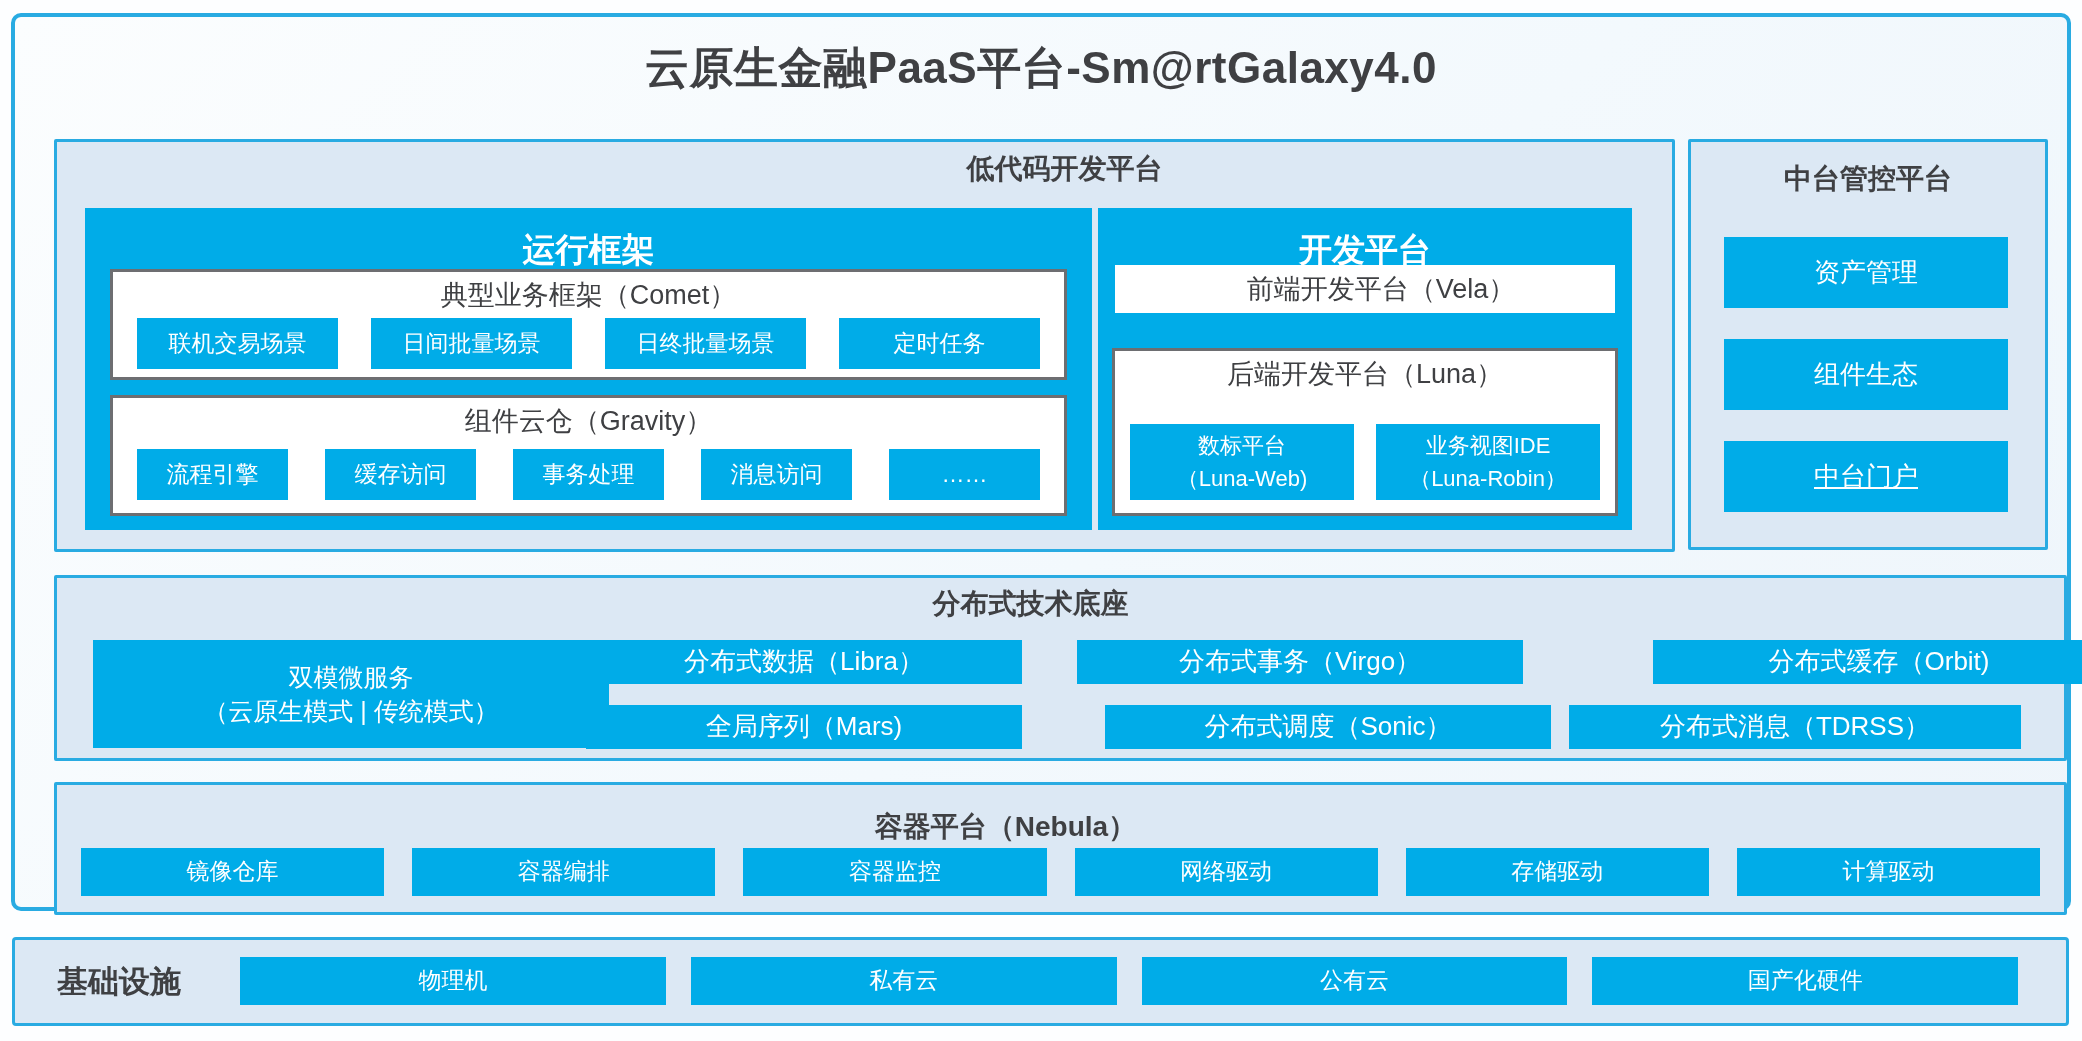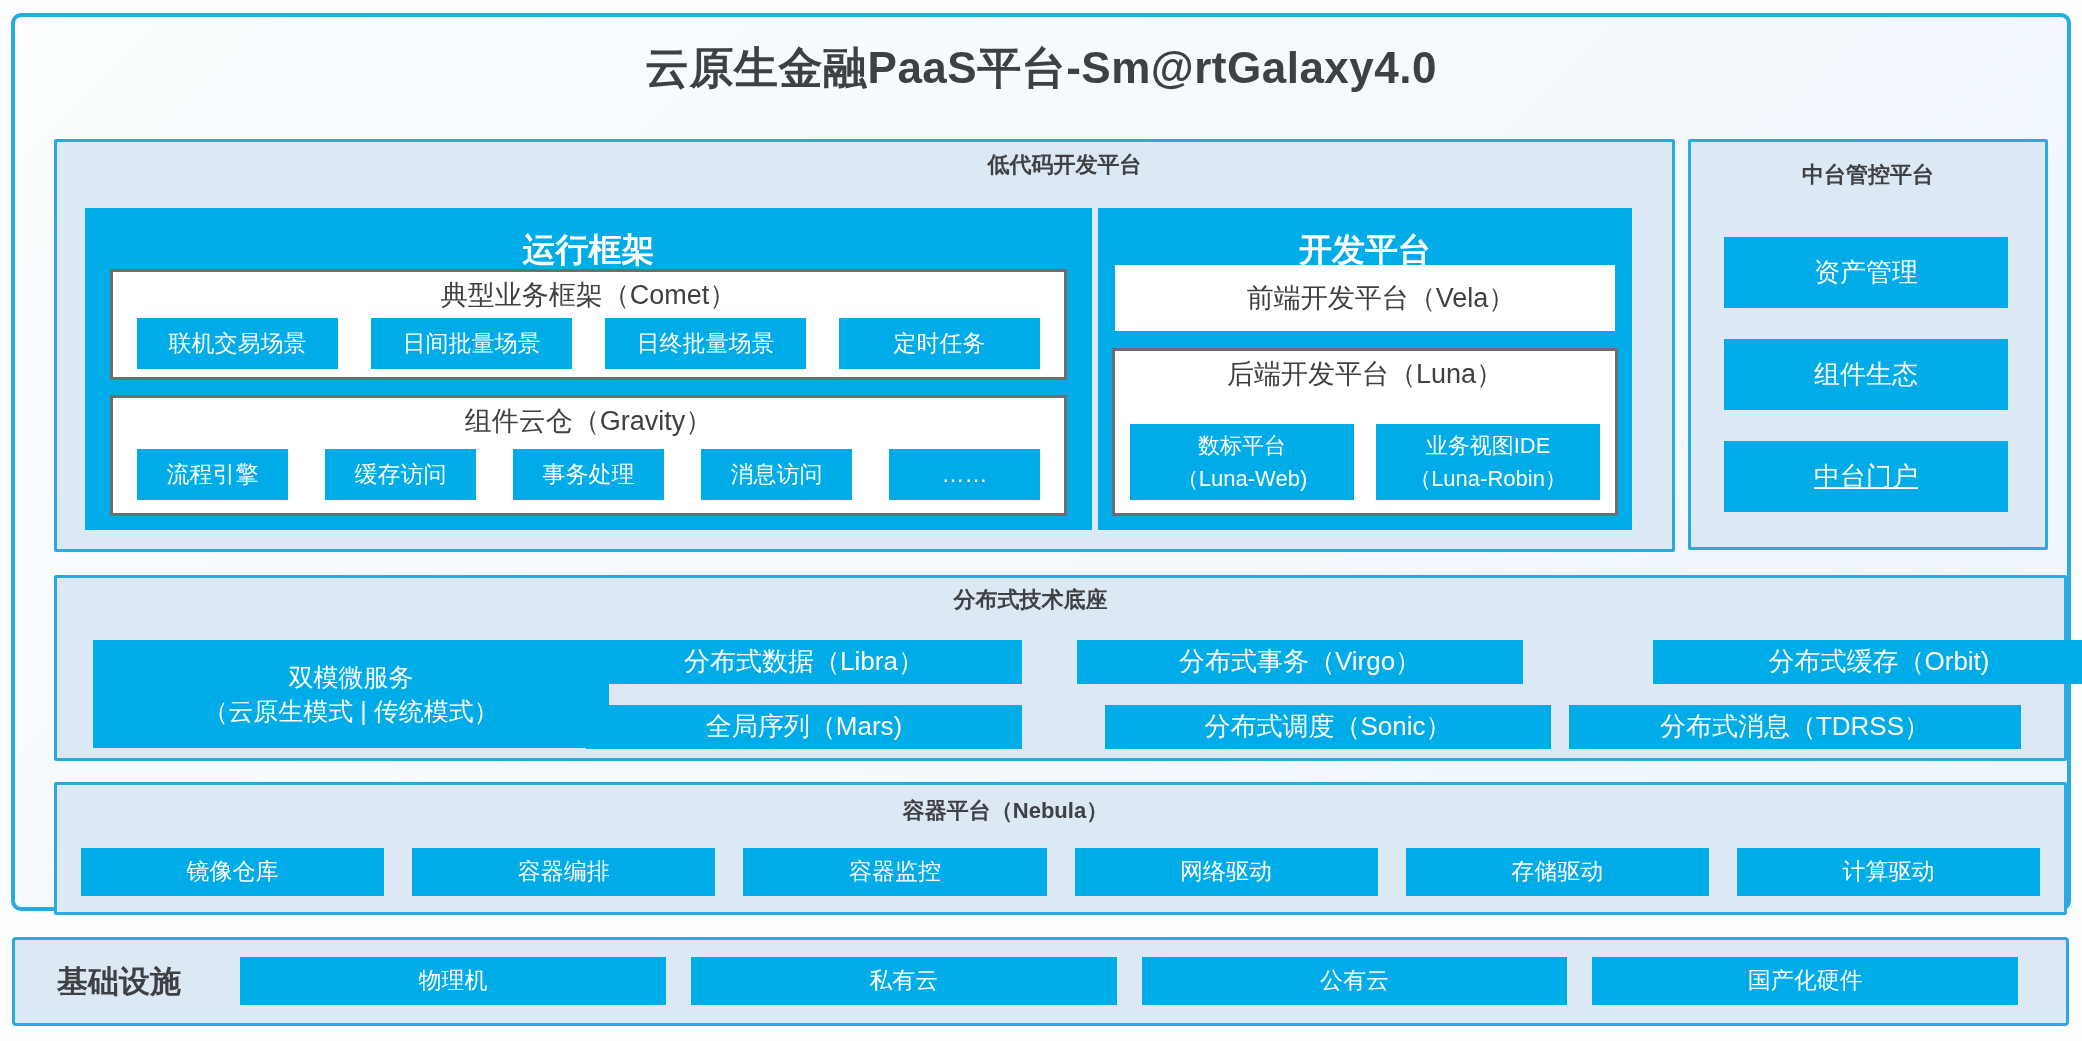--- a/index.html
+++ b/index.html
@@ -15,21 +15,21 @@
   #canvas{position:relative;width:2082px;height:1041px;background:#fdfeff;overflow:hidden;}
 
   
   #outer{position:absolute;left:11px;top:13px;width:2060px;height:898px;
          border:4px solid var(--border-blue);border-radius:10px;
          background:linear-gradient(135deg,#fbfdfe 0%,#f3f9fd 55%,#eef5fb 100%);}
   #main-title{position:absolute;left:0;right:0;top:22px;text-align:center;
               font-size:44px;font-weight:bold;color:var(--text);letter-spacing:.5px;}
 
   .panel{position:absolute;background:var(--panel-bg);border:3px solid var(--border-blue);border-radius:2px;}
-  .panel-title{font-size:22px;font-weight:bold;color:var(--text);text-align:center;}
+  .panel-title{font-size:28px;font-weight:bold;color:var(--text);text-align:center;}
 
   .bluebox{position:absolute;background:var(--blue);}
   .bluebox-title{text-align:center;color:#fff;font-size:33px;font-weight:bold;padding-top:20px;}
 
   .whitebox{position:absolute;background:#fff;}
   .whitebox.bordered{border:3px solid var(--gray);}
   .wb-title{text-align:center;font-size:27px;color:var(--text);margin-top:5px;}
 
   .chip{background:var(--blue);color:#fff;display:flex;align-items:center;justify-content:center;
         text-align:center;font-size:23px;line-height:1.3;}
@@ -40,21 +40,21 @@
   #lowcode-title{position:absolute;left:400px;right:0;top:8px;}
   #runtime{left:28px;top:66px;width:1007px;height:322px;}
   #comet{left:25px;top:61px;width:957px;height:111px;}
   #comet-chips{left:24px;right:24px;bottom:8px;height:51px;}
   #comet-chips .chip{width:201px;}
   #gravity{left:25px;top:187px;width:957px;height:121px;}
   #gravity-chips{left:24px;right:24px;bottom:13px;height:51px;}
   #gravity-chips .chip{width:151px;}
 
   #dev{left:1041px;top:66px;width:534px;height:322px;}
-  #vela{left:17px;top:57px;width:500px;height:66px;display:flex;align-items:center;justify-content:center;
+  #vela{left:17px;top:57px;width:500px;height:48px;display:flex;align-items:center;justify-content:center;
         font-size:27px;color:var(--text);padding-left:32px;}
   #luna{left:14px;top:140px;width:506px;height:168px;}
   #luna-chips{left:15px;right:15px;bottom:13px;height:76px;display:flex;gap:22px;}
   #luna-chips .chip{flex:1;flex-direction:column;font-size:22px;line-height:33px;}
 
   
   #midpanel{left:1673px;top:122px;width:360px;height:411px;}
   #midpanel .panel-title{margin-top:18px;}
   .mid-chip{position:absolute;left:33px;width:284px;height:71px;font-size:26px;}
   #mid-chip-0{top:95px;} #mid-chip-1{top:197px;} #mid-chip-2{top:299px;text-decoration:underline;}
@@ -66,21 +66,21 @@
   .dist-chip{position:absolute;height:44px;font-size:26px;}
   #dist-0{left:529px;top:62px;width:436px;}
   #dist-1{left:529px;top:127px;width:436px;}
   #dist-2{left:1020px;top:62px;width:446px;}
   #dist-3{left:1020px;top:127px;width:446px;margin-left:28px;}
   #dist-4{left:1596px;top:62px;width:452px;}
   #dist-5{left:1512px;top:127px;width:452px;}
 
   
   #containerp{left:39px;top:765px;width:2013px;height:133px;}
-  #containerp .panel-title{margin-top:11px;transform:translateX(-55px);}
+  #containerp .panel-title{margin-top:23px;transform:translateX(-55px);}
   #container-chips{left:24px;right:24px;bottom:16px;height:48px;gap:28px;}
   #container-chips .chip{flex:1;}
 
   
   #infra{left:12px;top:937px;width:2057px;height:89px;border-radius:4px;}
   #infra-title{position:absolute;left:42px;top:0;height:100%;display:flex;align-items:center;
                font-size:31px;font-weight:bold;color:var(--text);}
   #infra-chips{left:225px;right:48px;top:17px;height:48px;gap:25px;}
   #infra-chips .chip{flex:1;}
 </style>

